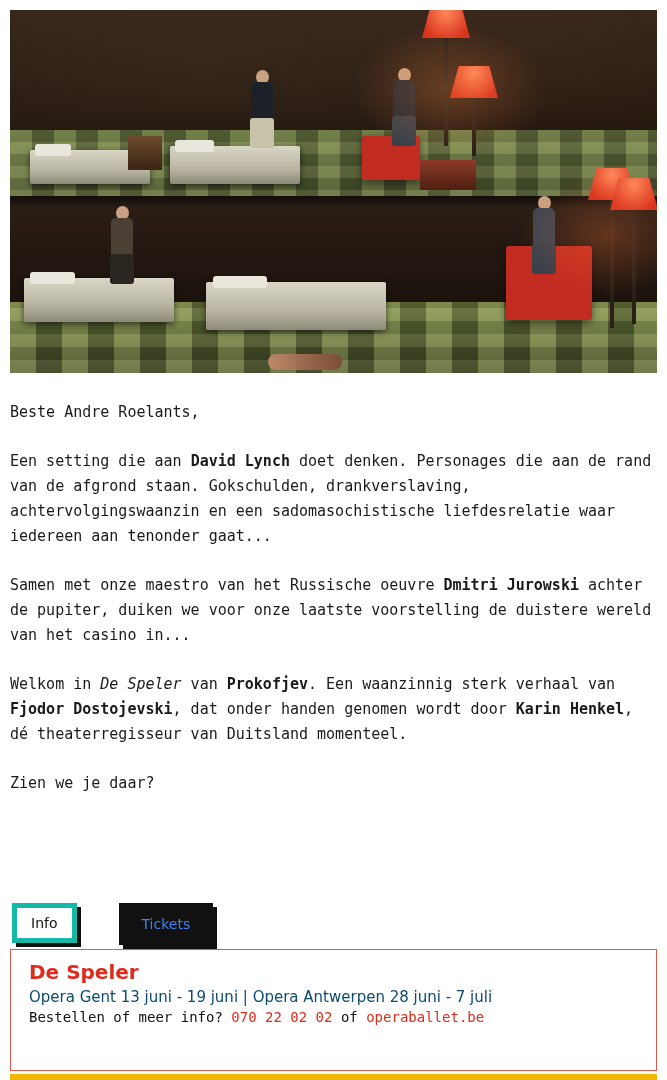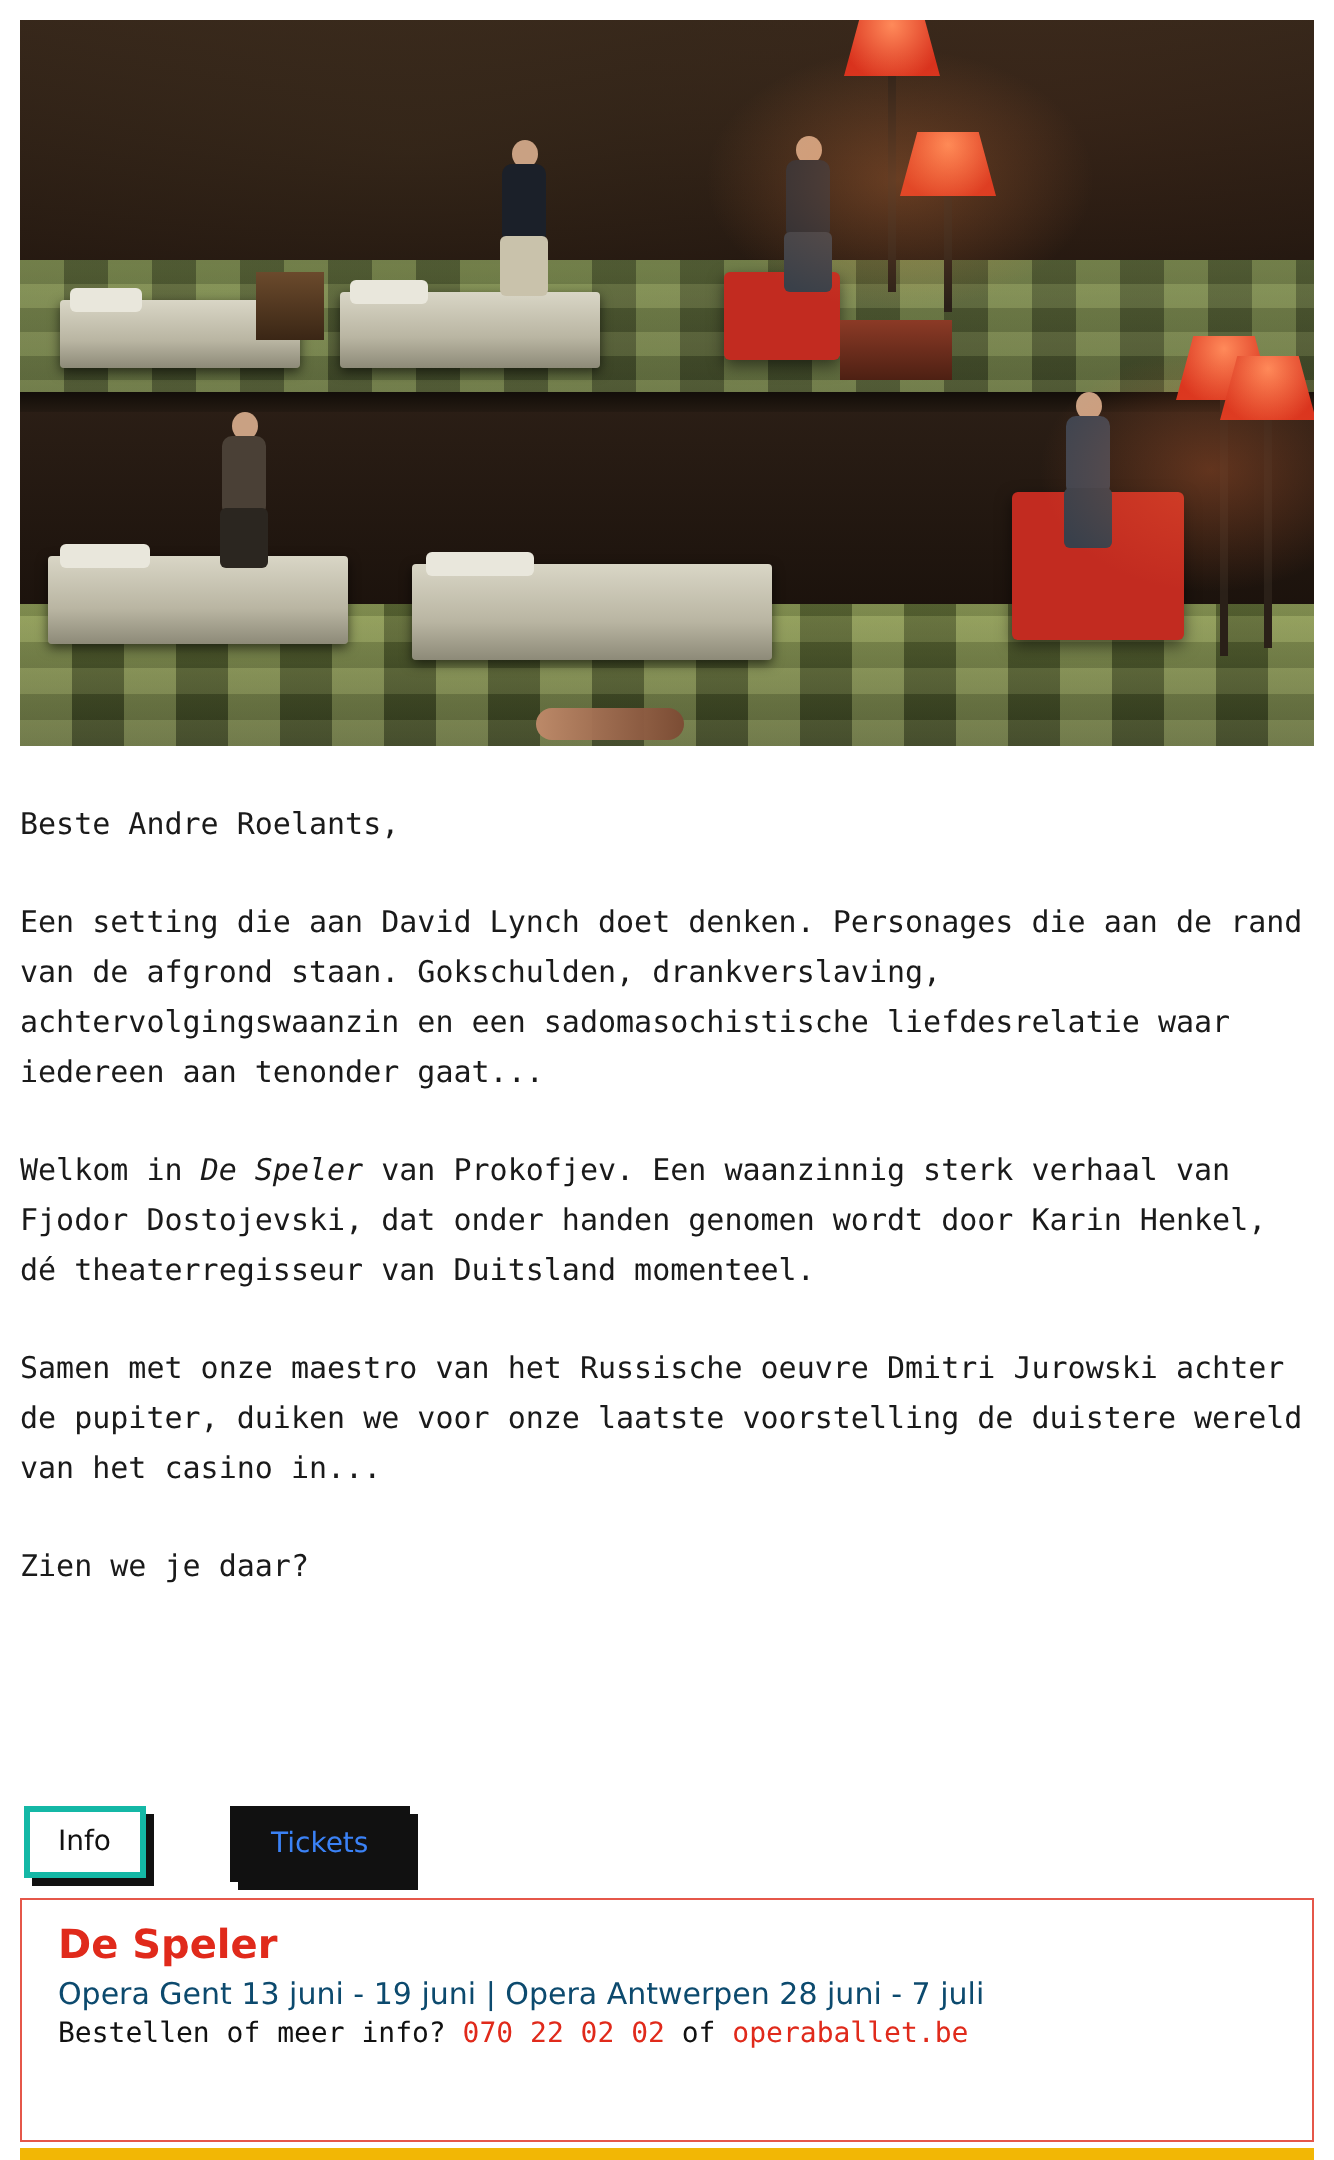--- a/index.html
+++ b/index.html
@@ -130,41 +130,41 @@
     width: 647px;
   }
   .para {
     font-size: 15px;
     line-height: 25px;
     color: #1a1a1a;
     margin: 0 0 24px 0;
     letter-spacing: 0px;
     white-space: pre-wrap;
   }
-  .para b { font-weight: normal; }
+  .para b { font-weight: bold; }
   .para i { font-style: italic; }
 
   
   .buttons {
     position: absolute;
     left: 12px; top: 903px;
     display: flex; align-items: flex-start; gap: 42px;
   }
   .btn-wrap { position: relative; }
   .btn-shadow {
     position:absolute; left:4px; top:4px; width:100%; height:100%;
     background:#111; z-index:0;
   }
   .btn {
     position: relative; z-index:1;
     display: inline-block;
     font-family: "DejaVu Sans", "Liberation Sans", sans-serif;
     font-size: 14px;
     padding: 7px 14px;
-    border: 3px solid #14b8a6;
+    border: 5px solid #14b8a6;
     background: #ffffff;
     color: #111;
     cursor: pointer;
   }
   .btn.primary { background:#111; color:#3b82f6; border-color:#111; padding: 8px 18px; }
 
   
   .card {
     position: absolute;
     left: 10px; top: 949px;
@@ -263,23 +263,23 @@
     <div class="body-floor"></div>
     <div class="glow-top"></div>
   </div>
 
   <div class="content">
 
     <p class="para"><span>Beste Andre Roelants,</span></p>
 
     <p class="para"><span>Een setting die aan </span><b>David Lynch</b><span> doet denken. Personages die aan de rand van de afgrond staan. Gokschulden, drankverslaving, achtervolgingswaanzin en een sadomasochistische liefdesrelatie waar iedereen aan tenonder gaat...</span></p>
 
+    <p class="para"><span>Samen met onze maestro van het Russische oeuvre </span><b>Dmitri Jurowski</b><span> achter de pupiter, duiken we voor onze laatste voorstelling de duistere wereld van het casino in...</span></p>
+
     <p class="para"><span>Welkom in </span><i>De Speler</i><span> van </span><b>Prokofjev</b><span>. Een waanzinnig sterk verhaal van </span><b>Fjodor Dostojevski</b><span>, dat onder handen genomen wordt door </span><b>Karin Henkel</b><span>, dé theaterregisseur van Duitsland momenteel.</span></p>
-
-    <p class="para"><span>Samen met onze maestro van het Russische oeuvre </span><b>Dmitri Jurowski</b><span> achter de pupiter, duiken we voor onze laatste voorstelling de duistere wereld van het casino in...</span></p>
 
     <p class="para"><span>Zien we je daar?</span></p>
   </div>
 
   <div class="buttons">
     <div class="btn-wrap">
       <span class="btn-shadow"></span>
       <button class="btn">Info</button>
     </div>
     <div class="btn-wrap">

